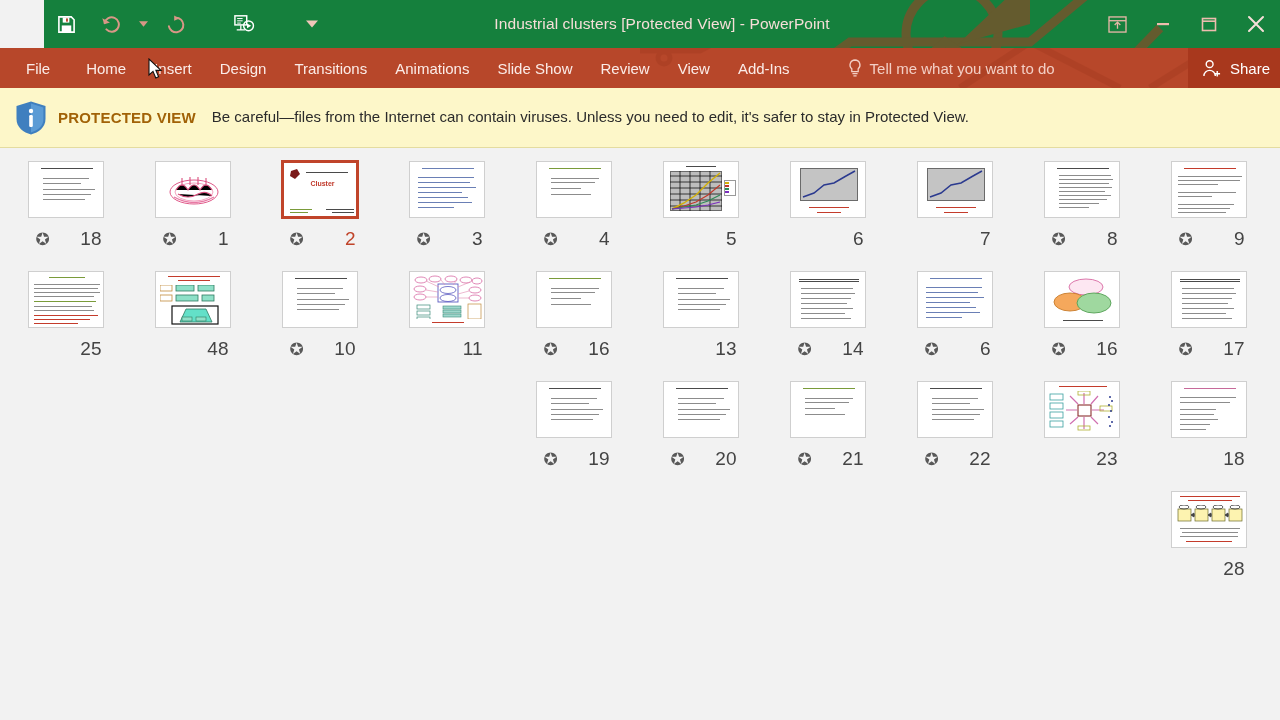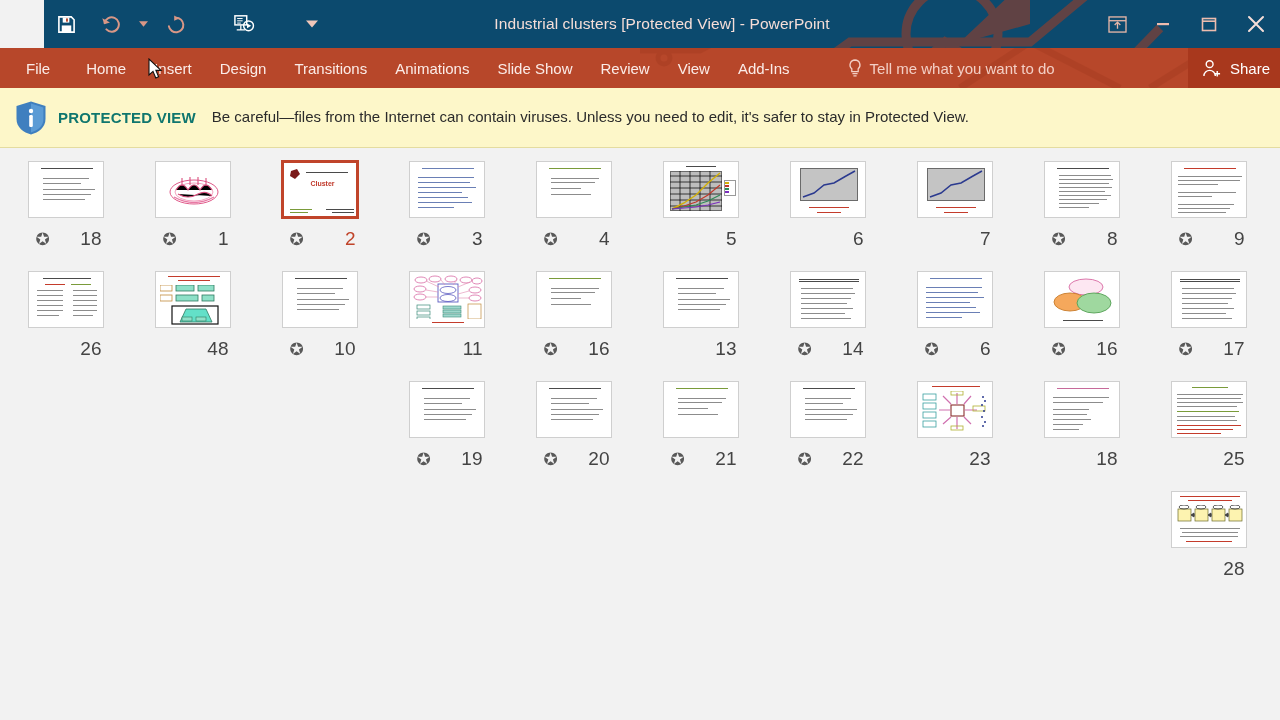--- a/index.html
+++ b/index.html
@@ -7,21 +7,21 @@
     width: 1280px; height: 720px;
     font-family: "Liberation Sans", sans-serif;
     background: #f2f2f2;
     overflow: hidden;
   }
 
   
   .titlebar {
     position: relative;
     height: 48px;
-    background: #0c4a6e;
+    background: #15803d;
     display: flex;
     align-items: center;
     overflow: hidden;
     margin-left: 44px;
   }
   .tb-deco {
     position: absolute; top: -18px; right: 70px;
     width: 480px; height: 120px;
     pointer-events: none; opacity: .55;
   }
@@ -78,21 +78,21 @@
   .pv-bar {
     height: 60px;
     background: #fdf7c9;
     border-bottom: 1px solid #e4dca0;
     display: flex; align-items: center;
     padding: 0 18px 0 14px;
     position: relative;
   }
   .pv-shield { width: 34px; height: 36px; flex: 0 0 34px; margin-right: 10px; }
   .pv-label {
-    font-size: 15px; font-weight: bold; color: #0f766e;
+    font-size: 15px; font-weight: bold; color: #a16207;
     letter-spacing: .2px; white-space: nowrap; margin-right: 16px;
   }
   .pv-msg {
     font-size: 15px; color: #2b2b2b; line-height: 1.38;
     max-width: 860px;
   }
   .pv-enable {
     position: absolute; right: 14px; top: 50%; transform: translateY(-50%);
     background: #fdfdfa; border: 1px solid #9b9b8c;
     font-size: 14.5px; color: #2b2b2b;
@@ -670,45 +670,20 @@
           </div>
      </div>
      <div class="meta">
        <span class="star blank">✪</span>
        <span class="snum">48</span>
      </div>
       </div>
       <div class="cell">
         <div class="thumb-wrap">
        <div class="thumb">
-            <i class="ln dark" style="left:14px;top:6px;width:48px"></i>
-            <i class="ln red" style="left:16px;top:12px;width:20px"></i>
-            <i class="ln grn" style="left:42px;top:12px;width:20px"></i>
-            <i class="ln " style="left:8px;top:18px;width:26px"></i>
-            <i class="ln " style="left:44px;top:18px;width:24px"></i>
-            <i class="ln " style="left:8px;top:23px;width:26px"></i>
-            <i class="ln " style="left:44px;top:23px;width:24px"></i>
-            <i class="ln " style="left:8px;top:28px;width:26px"></i>
-            <i class="ln " style="left:44px;top:28px;width:24px"></i>
-            <i class="ln " style="left:8px;top:33px;width:26px"></i>
-            <i class="ln " style="left:44px;top:33px;width:24px"></i>
-            <i class="ln " style="left:8px;top:38px;width:26px"></i>
-            <i class="ln " style="left:44px;top:38px;width:24px"></i>
-            <i class="ln " style="left:8px;top:43px;width:22px"></i>
-            <i class="ln " style="left:44px;top:43px;width:20px"></i>
-          </div>
-     </div>
-     <div class="meta">
-       <span class="star blank">✪</span>
-       <span class="snum">26</span>
-     </div>
-      </div>
-      <div class="cell">
-        <div class="thumb-wrap">
-       <div class="thumb">
             <i class="ln grn" style="left:20px;top:5px;width:36px"></i>
             <i class="ln " style="left:5px;top:12px;width:66px"></i>
             <i class="ln " style="left:5px;top:16px;width:64px"></i>
             <i class="ln " style="left:5px;top:20px;width:66px"></i>
             <i class="ln " style="left:5px;top:24px;width:60px"></i>
             <i class="ln grn" style="left:5px;top:29px;width:62px"></i>
             <i class="ln " style="left:5px;top:34px;width:58px"></i>
             <i class="ln " style="left:5px;top:38px;width:60px"></i>
             <i class="ln red" style="left:5px;top:43px;width:64px"></i>
             <i class="ln red" style="left:5px;top:47px;width:56px"></i>

